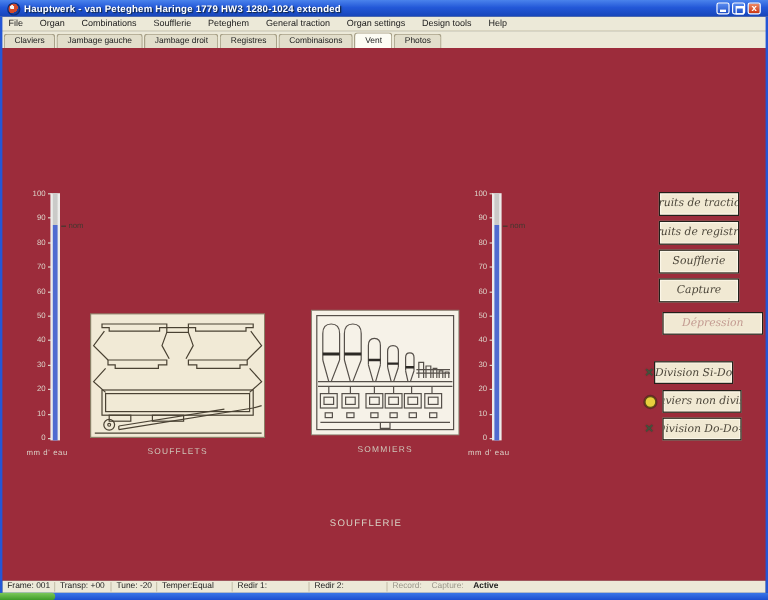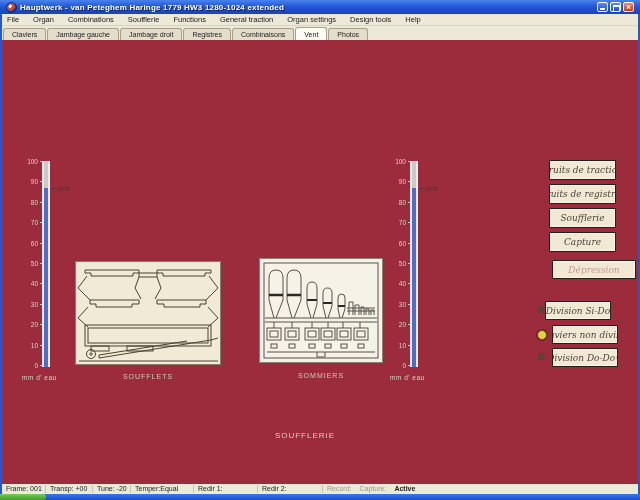--- a/index.html
+++ b/index.html
@@ -103,21 +103,21 @@
     <span class="winbtn max"></span>
     <span class="winbtn close">x</span>
   </span>
 </div>
 
 <div class="abs menubar">
   <span class="menu-item">File</span>
   <span class="menu-item">Organ</span>
   <span class="menu-item">Combinations</span>
   <span class="menu-item">Soufflerie</span>
-  <span class="menu-item">Functions</span>
+  <span class="menu-item">Peteghem</span>
   <span class="menu-item">General traction</span>
   <span class="menu-item">Organ settings</span>
   <span class="menu-item">Design tools</span>
   <span class="menu-item">Help</span>
 </div>
 
 <div class="abs tabbar">
   <span class="tab">Claviers</span>
   <span class="tab">Jambage gauche</span>
   <span class="tab">Jambage droit</span>

